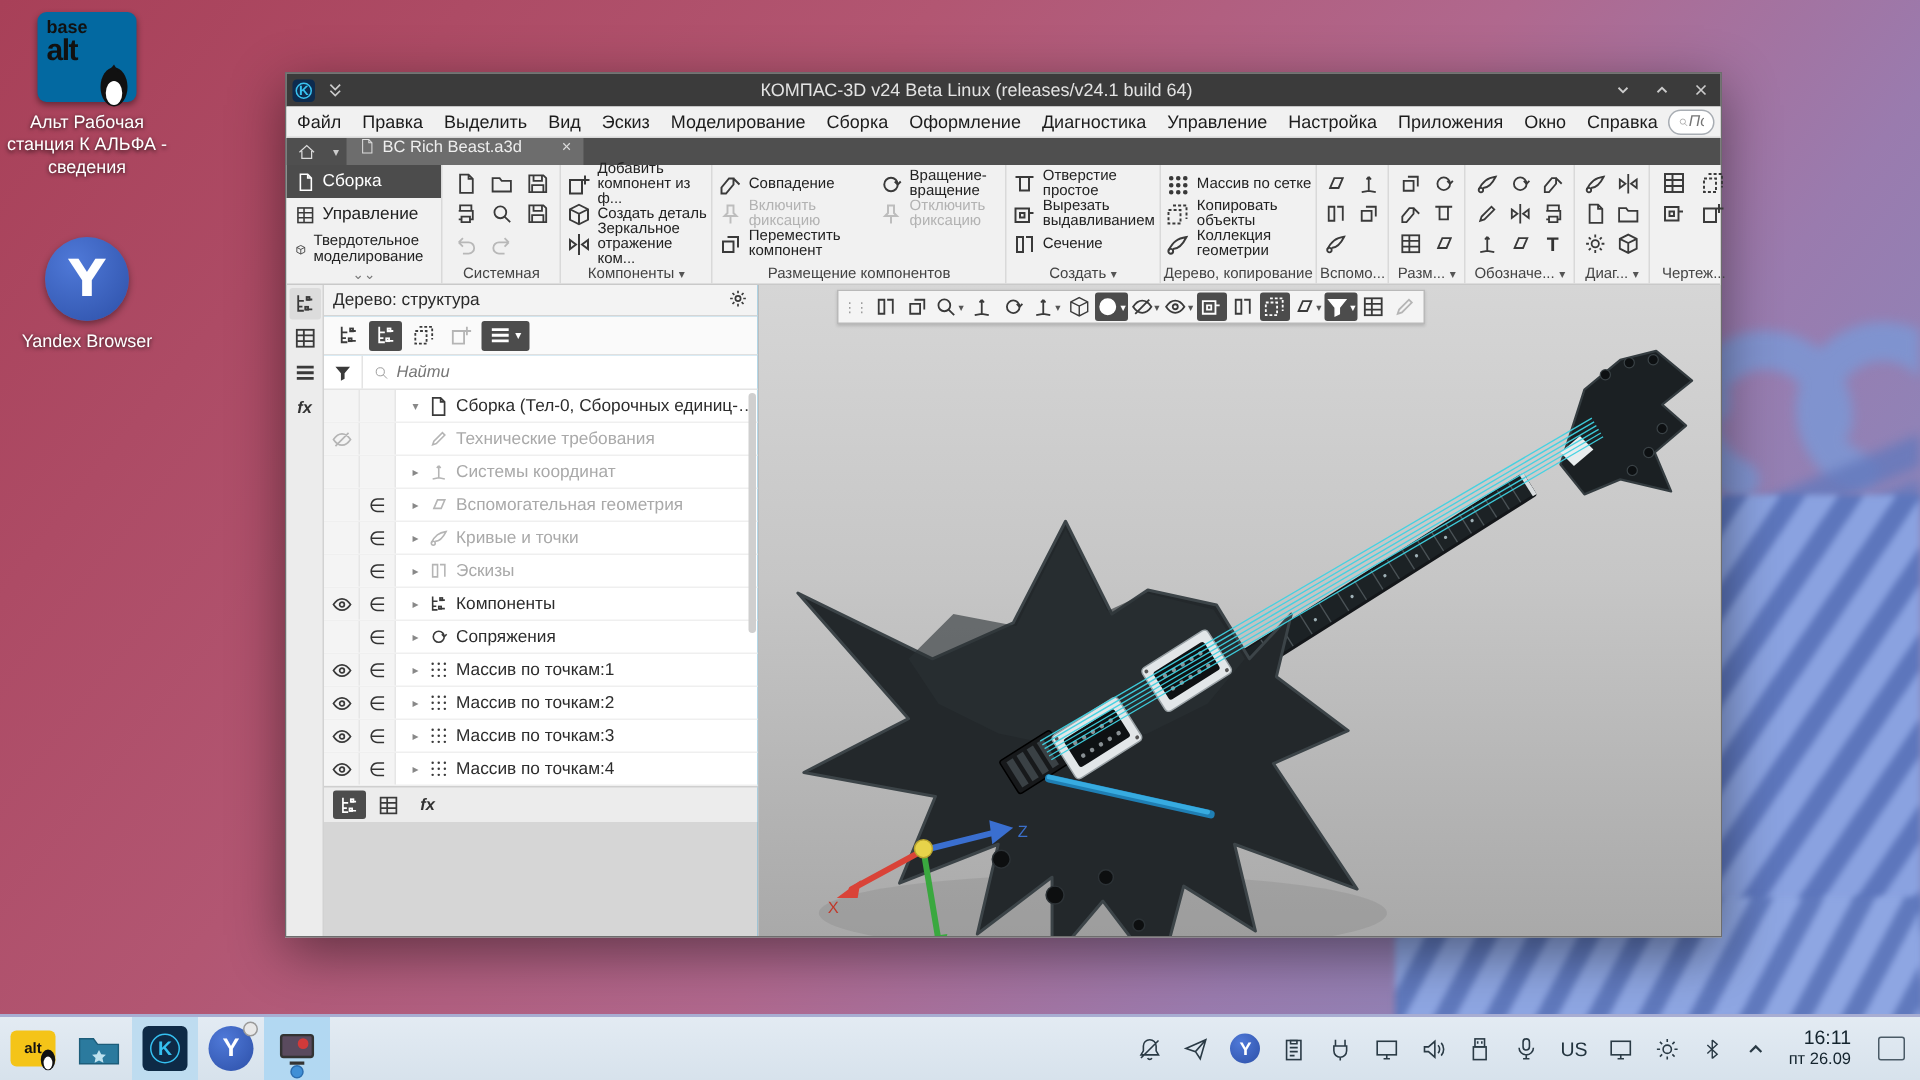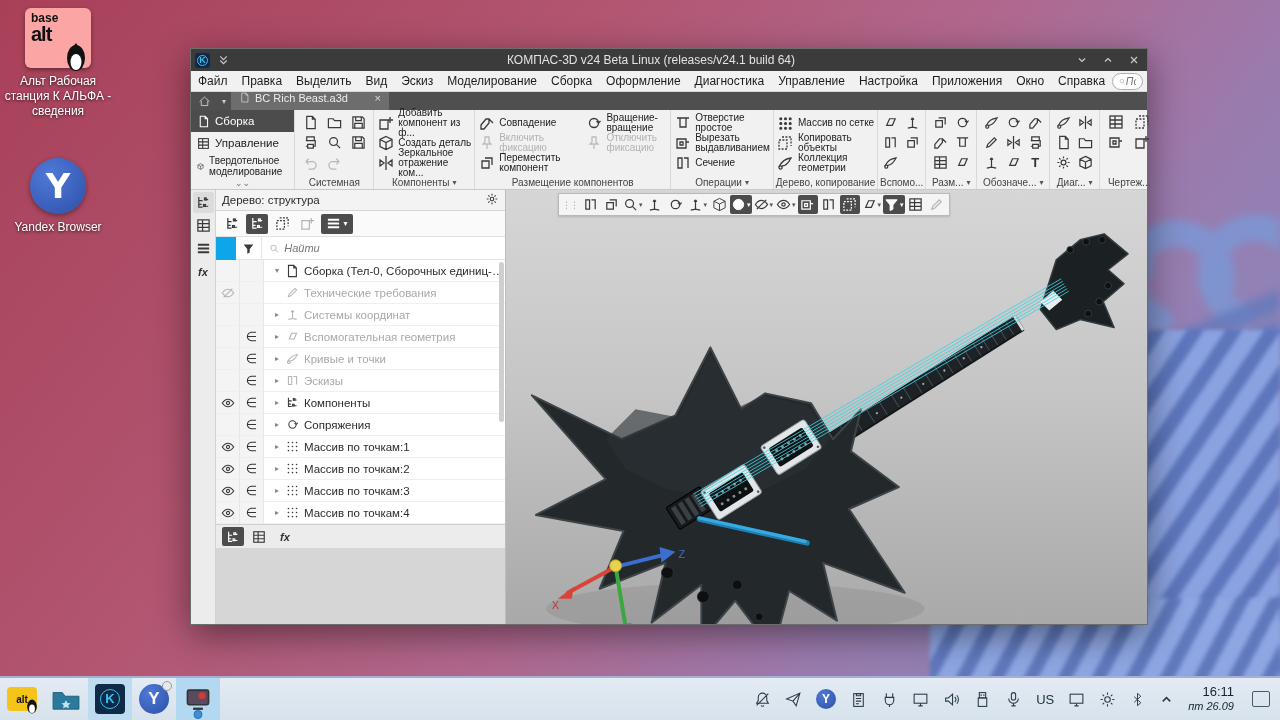--- a/index.html
+++ b/index.html
@@ -8,21 +8,21 @@
   
   #wallpaper{position:absolute;inset:0;background:linear-gradient(128deg,#a84058 0%,#b25672 34%,#b0688e 55%,#9a7bae 72%,#7e90c6 100%);}
   #wp-curls{position:absolute;right:0;top:150px;width:190px;height:260px;filter:blur(4px);opacity:.9;}
   #wp-stripes-right{position:absolute;right:0;top:330px;width:170px;height:350px;
     background:repeating-linear-gradient(124deg,#5d76bc 0 14px,#8aa2e0 14px 32px);filter:blur(2px);}
   #wp-stripes-bottom{position:absolute;left:930px;top:598px;width:350px;height:82px;
     background:repeating-linear-gradient(118deg,#6079bd 0 13px,#8ea6e2 13px 30px);filter:blur(2px);}
   
   .dicon{position:absolute;width:120px;text-align:center;color:#fff;}
   .dicon .lbl{font-size:12px;line-height:15px;text-shadow:0 1px 3px rgba(0,0,0,.75);margin-top:6px;}
-  .baselogo{width:66px;height:60px;margin:0 auto;background:#fca5a5;border-radius:6px;position:relative;
+  .baselogo{width:66px;height:60px;margin:0 auto;background:#0369a1;border-radius:6px;position:relative;
     box-shadow:0 2px 4px rgba(0,0,0,.4);text-align:left;padding:4px 6px;}
   .baselogo .t1{font-size:12px;font-weight:bold;color:#111;display:block;line-height:13px;}
   .baselogo .t2{font-size:20px;font-weight:bold;color:#111;display:block;line-height:19px;letter-spacing:-1px;}
   .penguin{position:absolute;right:2px;bottom:-4px;width:26px;height:30px;}
   .ybig{width:56px;height:56px;border-radius:50%;margin:0 auto;background:radial-gradient(circle at 35% 30%,#4f79d8,#2d50a8);display:flex;align-items:center;justify-content:center;box-shadow:0 2px 5px rgba(0,0,0,.4);}
   .ybig span{color:#fff;font-size:34px;font-weight:bold;font-family:"DejaVu Sans",sans-serif;}
   
   #win{position:absolute;left:190px;top:48px;width:958px;height:577px;background:#f0f0f0;border:1px solid #6d6d6d;box-shadow:0 10px 34px rgba(0,0,0,.45);display:flex;flex-direction:column;}
   #titlebar{height:22px;background:#3b3b3b;display:flex;align-items:center;color:#ddd;flex:0 0 auto;}
   #titlebar .appico{width:15px;height:15px;margin:0 3px 0 4px;background:#0d2b4e;border-radius:3px;display:flex;align-items:center;justify-content:center;}
@@ -71,21 +71,21 @@
   .fxtxt{font-size:11px;font-style:italic;color:#333;font-weight:bold;}
   #treepanel{width:290px;background:#0ea5e9;border-right:1px solid #bdbdbd;display:flex;flex-direction:column;min-height:0;}
   #treehead{height:21px;background:#f3f3f3;border-bottom:1px solid #d5d5d5;display:flex;align-items:center;font-size:11.5px;color:#2a2a2a;padding:0 6px;}
   #treehead .gear{margin-left:auto;}
   #treetools{height:26px;background:#fafafa;border-bottom:1px solid #e0e0e0;display:flex;align-items:center;gap:3px;padding:0 5px;}
   .ttbtn{width:22px;height:20px;border-radius:2px;display:flex;align-items:center;justify-content:center;}
   .ttbtn.on{background:#4c4c4c;}
   .ttbtn.on svg{stroke:#fff;}
   .ttbtn.wide{width:32px;gap:2px;}
   .ttbtn .c{font-size:8px;color:#fff;}
-  #treefilter{height:23px;background:#fff;border-bottom:1px solid #e4e4e4;display:flex;align-items:stretch;margin-left:20px;}
+  #treefilter{height:23px;background:#fff;border-bottom:1px solid #e4e4e4;display:flex;align-items:stretch;}
   #treefilter .funcell{width:26px;border-right:1px solid #e4e4e4;display:flex;align-items:center;justify-content:center;}
   #treefilter .sin{flex:1;display:flex;align-items:center;gap:5px;padding:0 7px;}
   #treefilter input{border:none;outline:none;font-size:11px;font-style:italic;color:#777;width:100%;background:transparent;font-family:"Liberation Sans",sans-serif;}
   #treelist{background:#fff;position:relative;}
   .trow{height:22px;display:flex;align-items:center;border-bottom:1px solid #efefef;font-size:11.5px;color:#2c2c2c;position:relative;}
   .trow .c-eye{width:24px;height:100%;border-right:1px solid #e6e6e6;background:#f4f4f4;display:flex;align-items:center;justify-content:center;}
   .trow .c-mem{width:24px;height:100%;border-right:1px solid #e6e6e6;background:#f4f4f4;display:flex;align-items:center;justify-content:center;font-size:13px;color:#333;}
   .trow .tw{width:14px;text-align:center;color:#888;font-size:8px;margin-left:6px;}
   .trow .ticon{width:16px;height:16px;margin-right:4px;display:flex;align-items:center;justify-content:center;}
   .trow.muted{color:#a9a9a9;}
@@ -117,21 +117,21 @@
   .folder-sm{width:30px;height:24px;position:relative;}
   .kompas-sm{width:30px;height:30px;background:#0e2a46;border-radius:4px;display:flex;align-items:center;justify-content:center;}
   .kompas-sm span{color:#35c0f0;font-size:13px;font-weight:bold;border:1.5px solid #35c0f0;border-radius:50%;width:20px;height:20px;line-height:17px;text-align:center;}
   .ysm{width:30px;height:30px;border-radius:50%;background:radial-gradient(circle at 35% 30%,#4f79d8,#2d50a8);display:flex;align-items:center;justify-content:center;color:#fff;font-weight:bold;font-size:17px;}
   .badge{position:absolute;top:3px;right:4px;width:10px;height:10px;border-radius:50%;background:#e8e8e8;border:1px solid #9a9a9a;}
   .bluedot{position:absolute;bottom:1px;left:50%;transform:translateX(-50%);width:9px;height:9px;border-radius:50%;background:#3f8fd6;border:1px solid #2b6eb0;}
   #tray{margin-left:auto;display:flex;align-items:center;gap:14px;padding-right:10px;color:#22333e;}
   #tray svg{stroke:#2a3a45;}
   .layout{font-size:13px;color:#22333e;}
   #clock{text-align:right;font-size:13px;line-height:14px;color:#14242e;}
-  #clock .d{font-size:11px;font-style:italic;}
+  #clock .d{font-size:11px;}
   #showdesk{width:18px;height:16px;border:1.5px solid #4a5a66;border-radius:2px;margin-left:4px;}
 </style>
 </head>
 <body>
 
 <svg width="0" height="0" style="position:absolute">
   <defs>
     <symbol id="i-doc" viewBox="0 0 16 16">
         <path d="M4 1.5h6l3 3v10H4z M10 1.5v3h3" fill="none"></path>
       </symbol>
@@ -585,21 +585,21 @@
             <span class="ric">
                 <svg class="ic" width="16" height="16" viewBox="0 0 16 16">
                   <use href="#i-sect"></use>
                 </svg>
               </span>
             <span class="bl">Сечение</span>
           </div>
         </div>
       </div>
       <div class="gfoot">
-          <span>Операции</span>
+          <span>Создать</span>
           <span class="dcaret">▾</span>
         </div>
     </div>
 
     <div class="rgroup" style="width:112px">
       <div class="gbody">
         <div class="btncol">
           <div class="rbtn">
             <span class="ric">
                 <svg class="ic" width="15" height="15" viewBox="0 0 16 16" style="fill:#3a3a3a">

